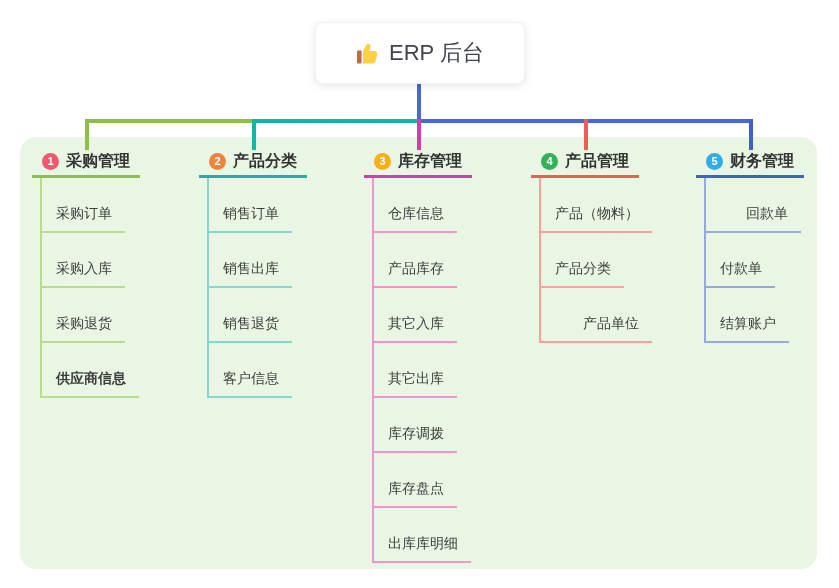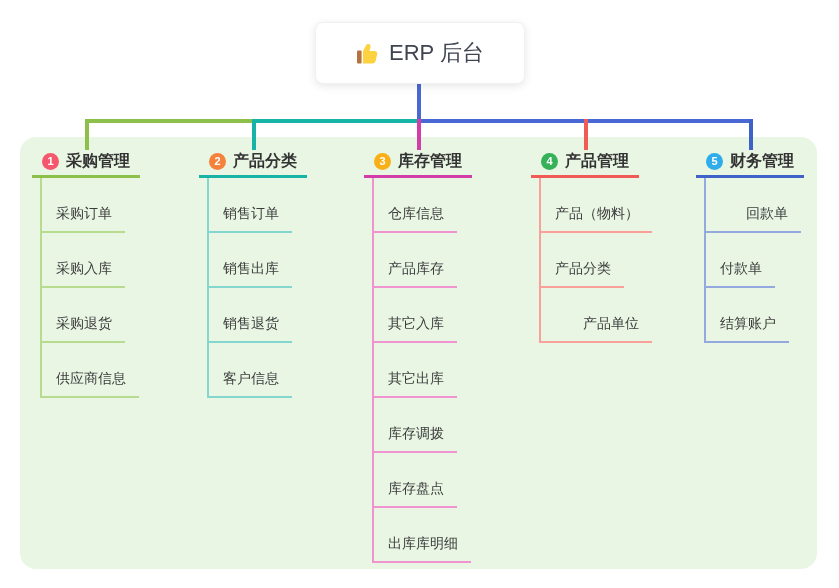--- a/index.html
+++ b/index.html
@@ -81,21 +81,21 @@
         <div class="child-row">
           <span class="child-node" style="border-bottom-color: rgb(183, 220, 144);">采购订单</span>
         </div>
         <div class="child-row">
           <span class="child-node" style="border-bottom-color: rgb(183, 220, 144); font-family: Liberation Serif, serif;">采购入库</span>
         </div>
         <div class="child-row">
           <span class="child-node" style="border-bottom-color: rgb(183, 220, 144);">采购退货</span>
         </div>
         <div class="child-row">
-          <span class="child-node" style="border-bottom-color: rgb(183, 220, 144);">供应商信息</span>
+          <span class="child-node" style="border-bottom-color: rgb(183, 220, 144); font-weight: bold;">供应商信息</span>
         </div>
       </div>
     </div>
     <div class="line drop" style="left: 252px; background: rgb(22, 179, 166);"></div>
     <div class="branch" style="left: 199px;">
       <div class="branch-header">
         <span class="badge" style="background: rgb(245, 130, 60);">2</span>
         <span class="branch-label">产品分类</span>
       </div>
       <div class="branch-underline" style="background: rgb(22, 179, 166);"></div>

